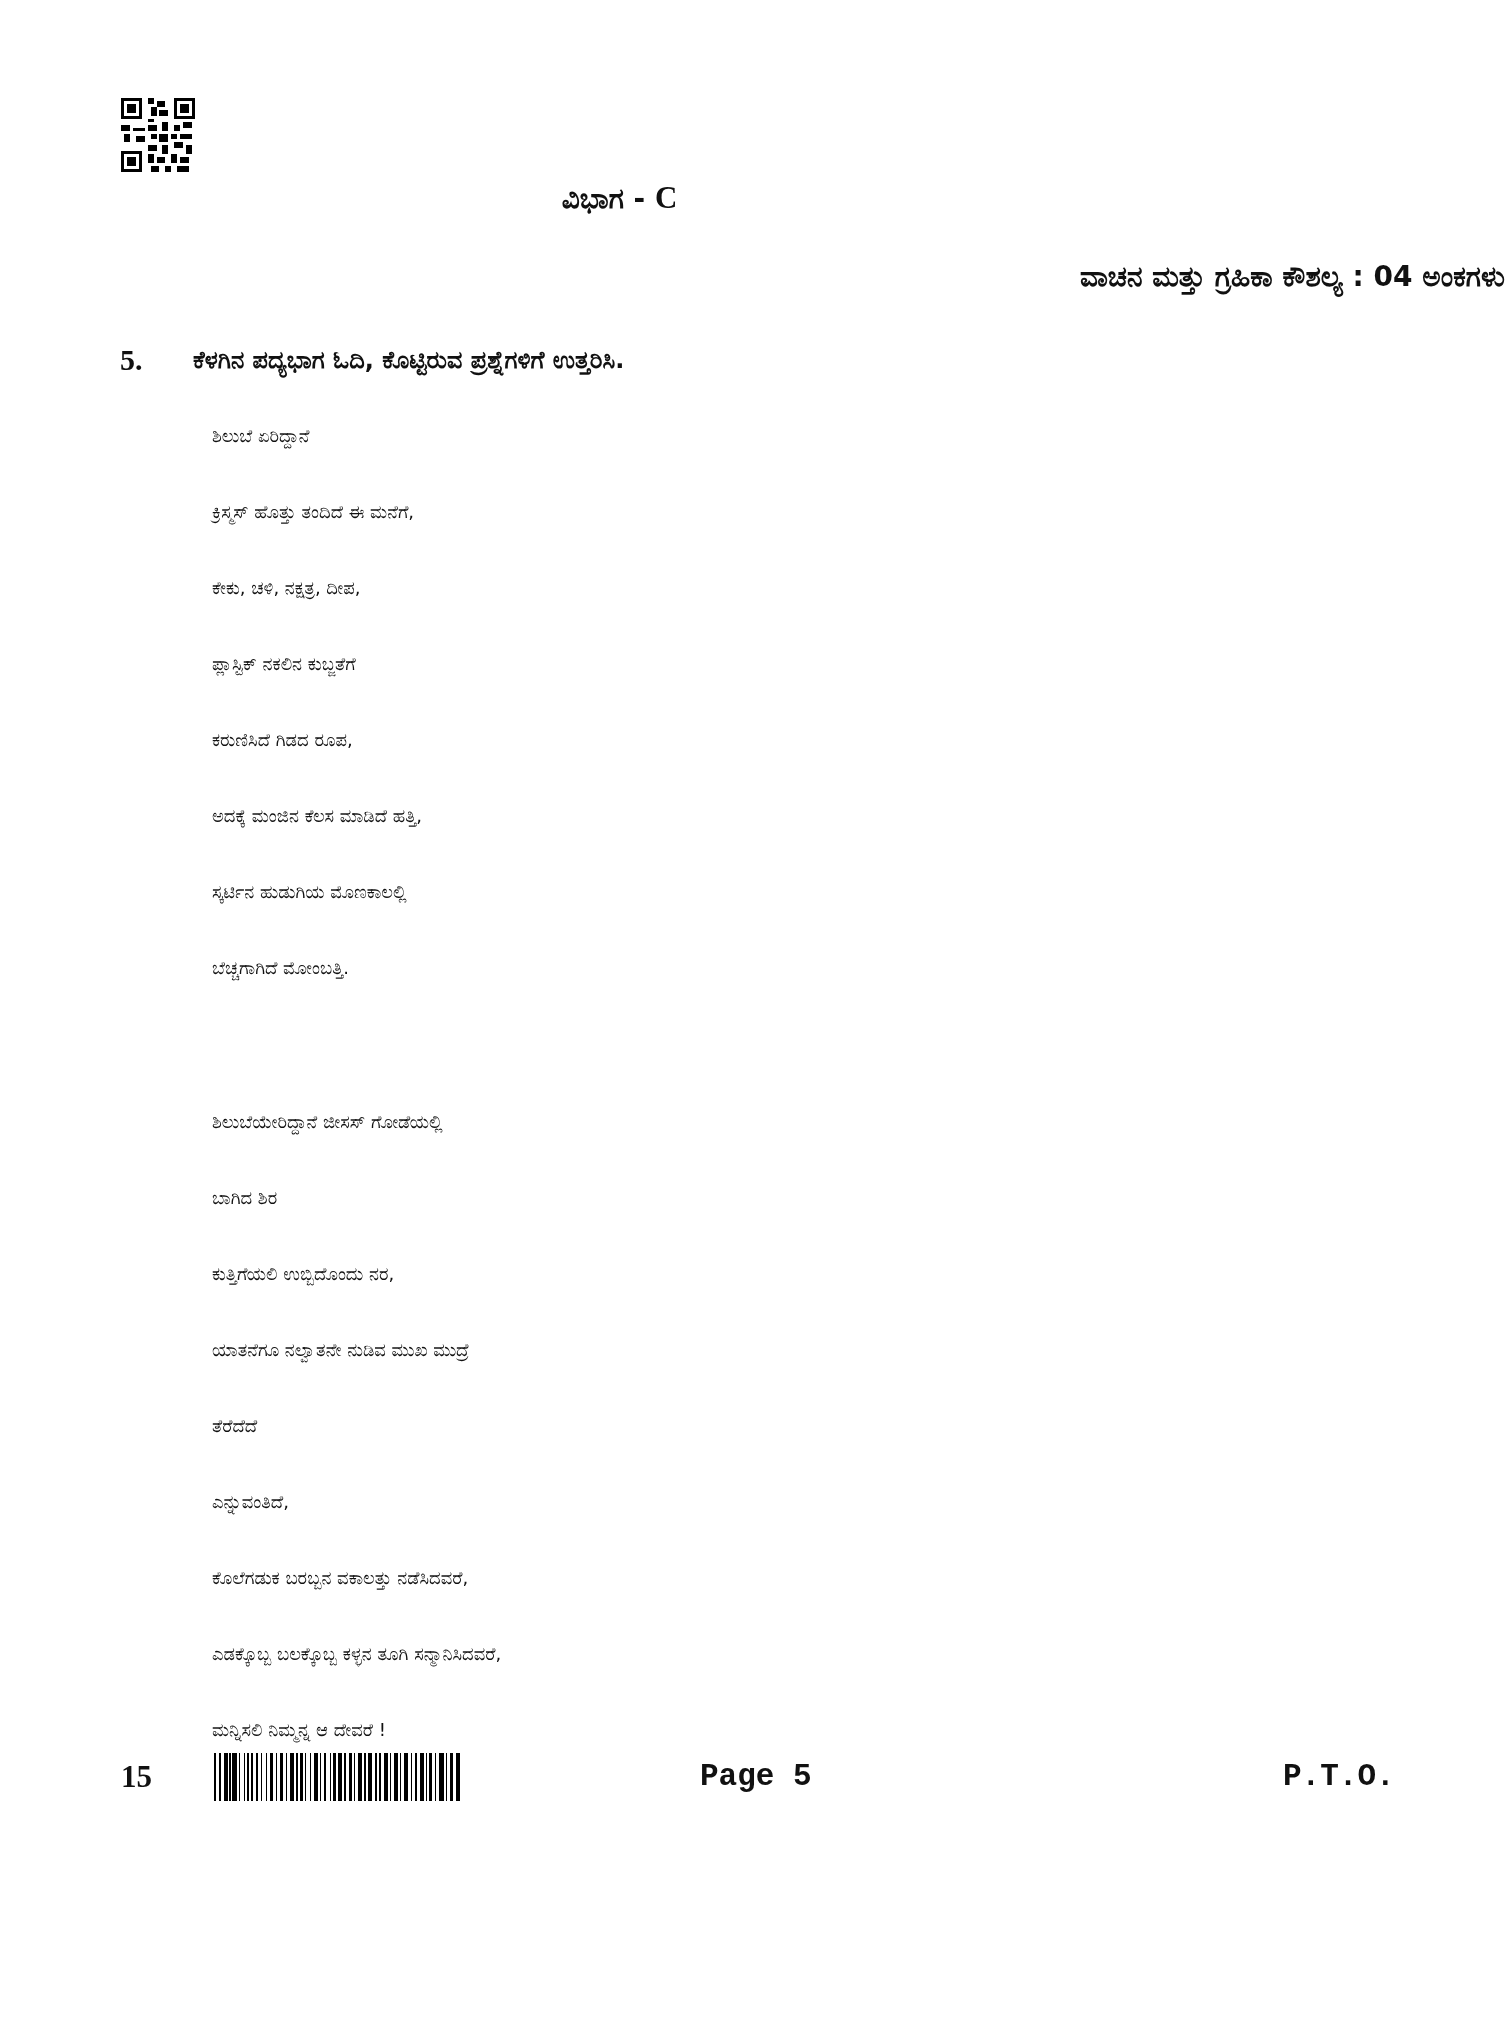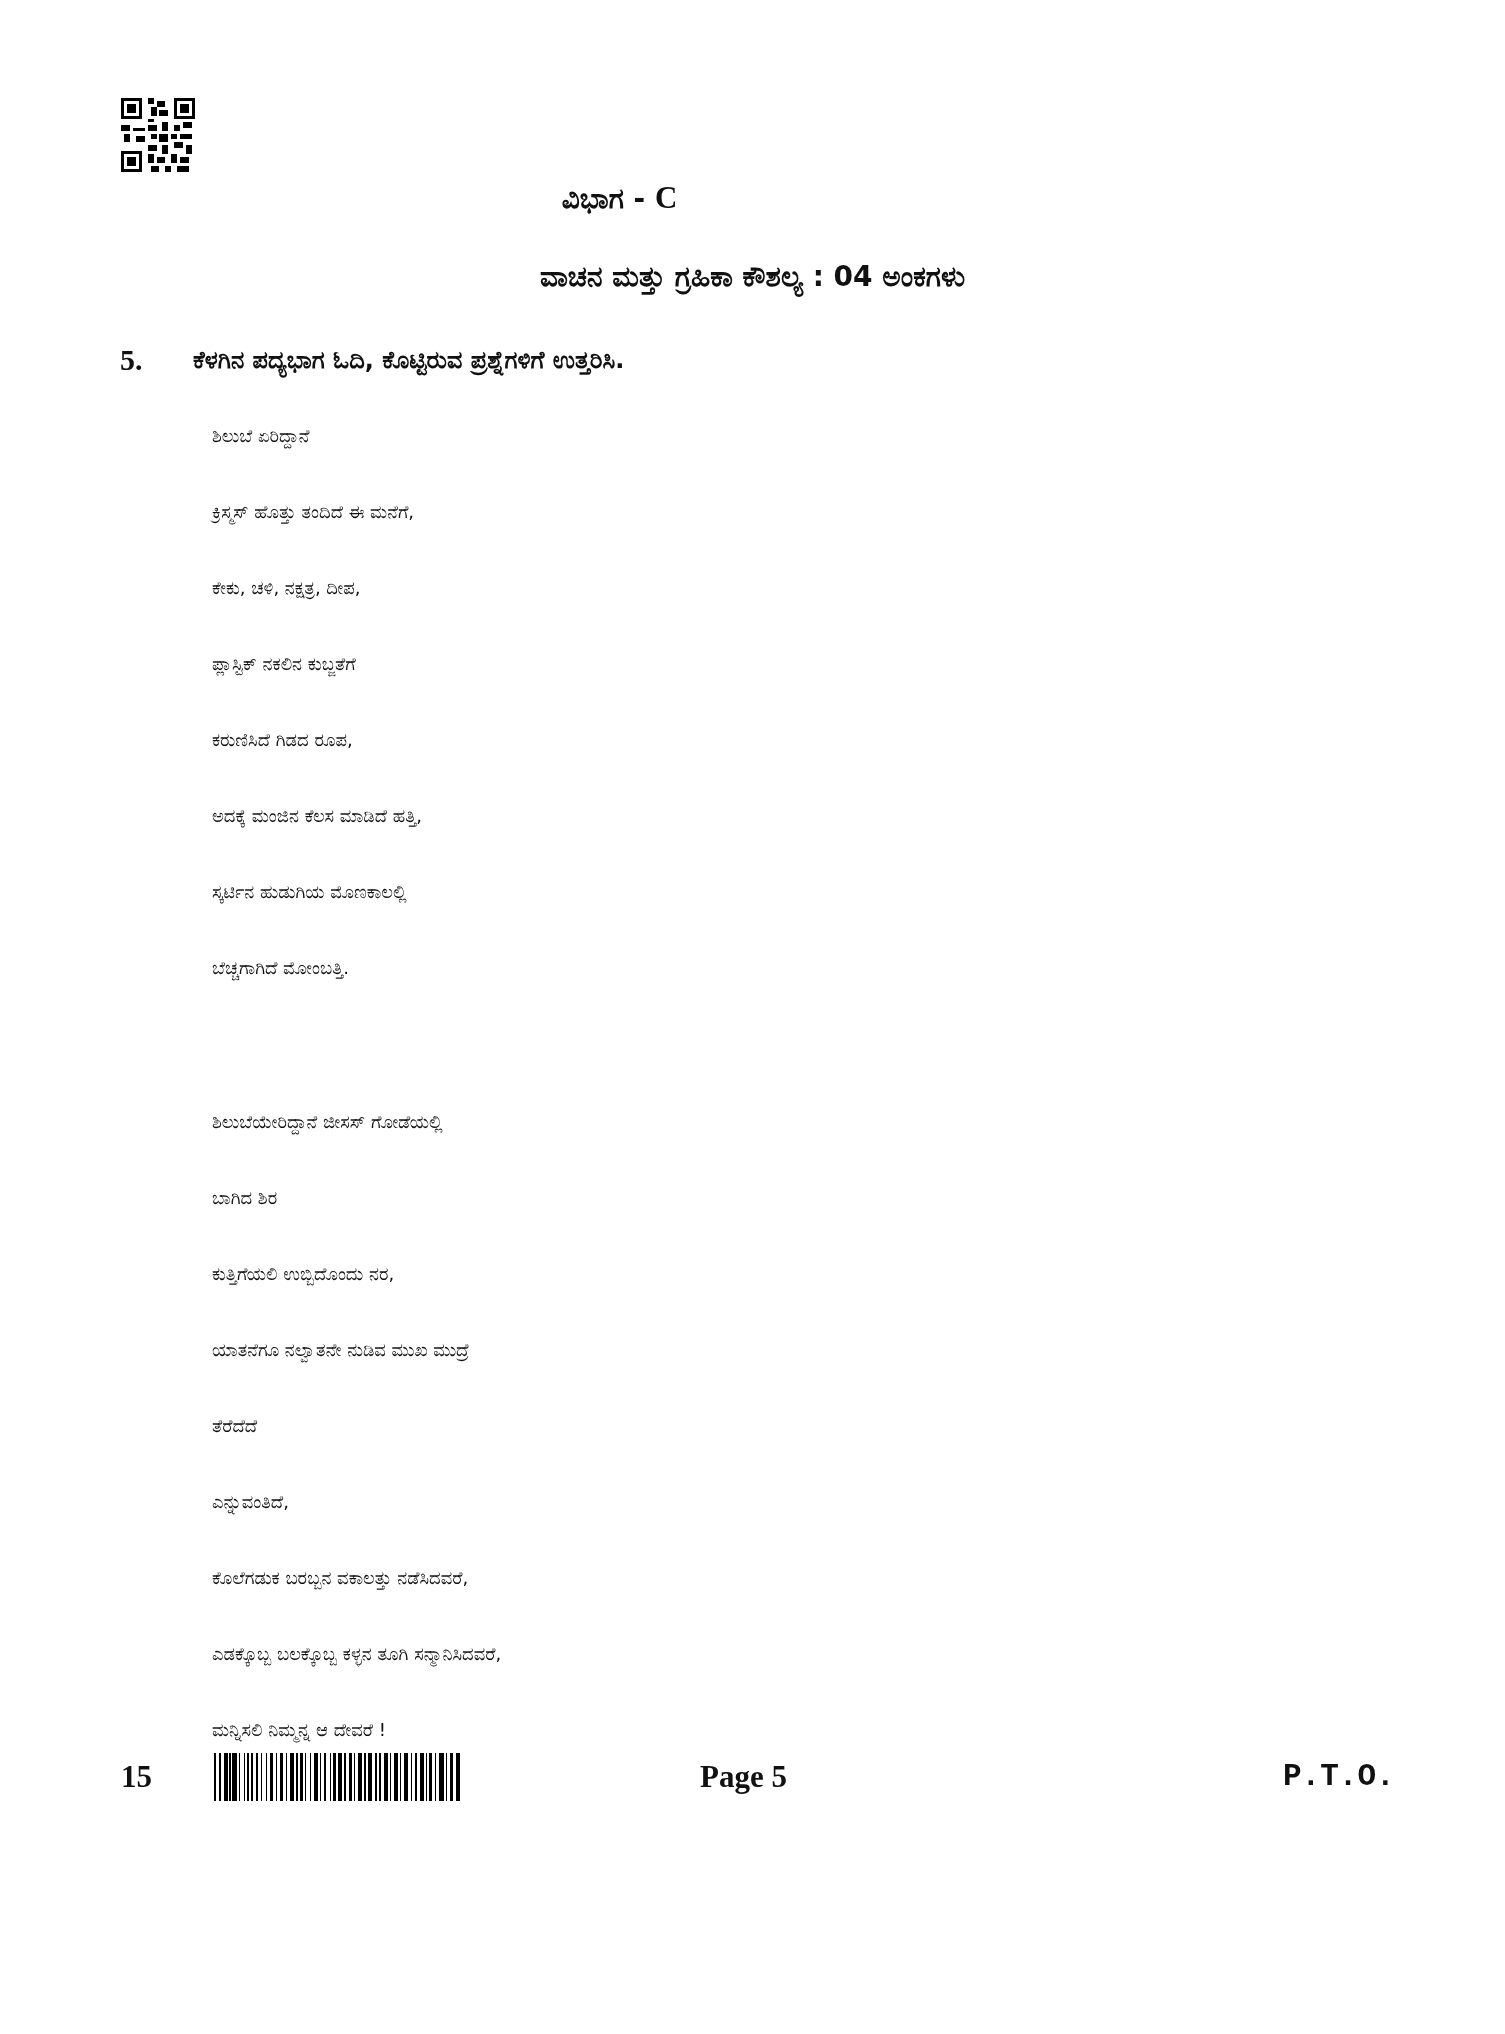--- a/index.html
+++ b/index.html
@@ -33,21 +33,21 @@
       line-height: 36px;
     }
     .section-title .latin {
       font-family: "Liberation Serif", serif;
       font-size: 31px;
     }
     .section-subtitle {
       position: absolute;
       left: 0;
       width: 1505px;
-      text-align: center;
+      text-align: right;
       font-size: 28px;
       font-weight: bold;
       top: 259px;
       line-height: 36px;
     }
     .q-number {
       position: absolute;
       left: 120px;
       top: 342px;
       font-family: "Liberation Serif", serif;
@@ -92,21 +92,21 @@
       position: absolute;
       left: 214px;
       top: 0px;
       width: 246px;
       height: 48px;
     }
     .page-label {
       position: absolute;
       left: 700px;
       top: 4px;
-      font-family: Liberation Serif, serif;
+      font-family: Liberation Mono, monospace;
       font-weight: bold;
       font-size: 31px;
       line-height: 40px;
     }
     .pto {
       position: absolute;
       left: 1283px;
       top: 4px;
       font-family: Liberation Mono, monospace;
       font-weight: bold;

